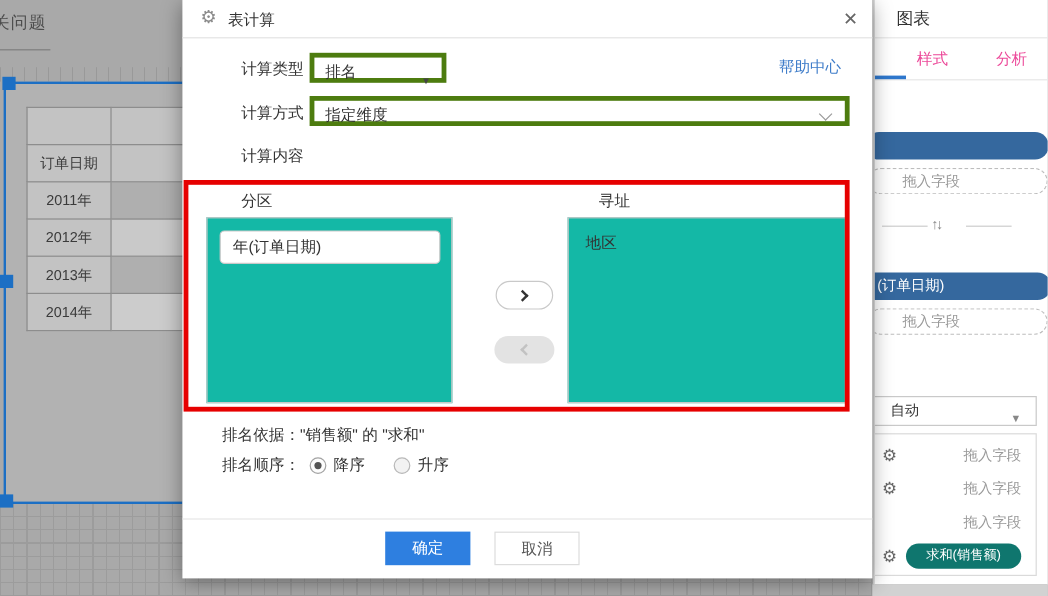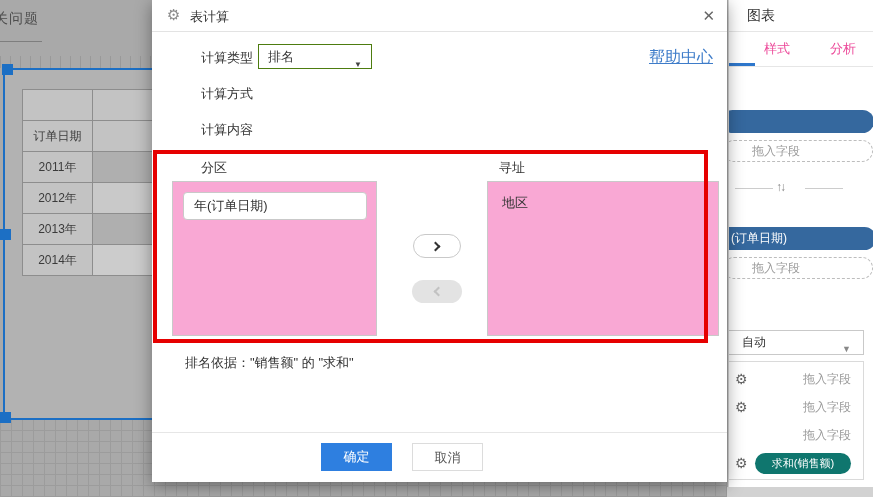--- a/index.html
+++ b/index.html
@@ -53,30 +53,30 @@
     color:#fff; font-size:11px; text-align:center; line-height:21px; }
 
   
   .modal { position:absolute; left:152px; top:0; width:575px; height:482px; background:#fff; z-index:2;
     box-shadow:0 4px 16px rgba(0,0,0,.38); }
   .m-header { position:absolute; left:0; top:0; width:575px; height:32px; border-bottom:1px solid #e3e3e3; }
   .m-gear { position:absolute; left:15px; top:7px; font-size:15px; color:#8a8a8a; line-height:1; }
   .m-title { position:absolute; left:38px; top:8px; font-size:13px; color:#333; }
   .m-close { position:absolute; right:12px; top:7px; font-size:15px; color:#666; cursor:pointer; }
   .m-label { position:absolute; font-size:13px; color:#333;margin-left:16px; }
-  .sel { position:absolute; border:1px solid #4d7c0f; background:#fff; font-size:13px; color:#333;
+  .sel { position:absolute; border:4px solid #4d7c0f; background:#fff; font-size:13px; color:#333;
     line-height:23px; padding-left:9px; }
   .caret-dn { position:absolute; right:9px; top:8px; font-size:8px; color:#444; }
   .chev { position:absolute; right:12px; top:7px; width:8px; height:8px; border-right:1px solid #999;
     border-bottom:1px solid #999; transform:rotate(45deg); }
-  .help-link { position:absolute; left:497px; top:47px; font-size:16px; color:#3e7cc9;
-    text-decoration:underline; cursor:pointer; }
+  .help-link { position:absolute; left:497px; top:47px; font-size:13px; color:#3e7cc9;
+    cursor:pointer; }
   .red-rect { position:absolute; left:1px; top:150px; width:555px; height:193px;
     border:4px solid #e60000; pointer-events:none; z-index:5; }
-  .list-box { position:absolute; top:181px; height:155px; border:1px solid #c9c9c9; background:#f9a8d4; }
+  .list-box { position:absolute; top:181px; height:155px; border:1px solid #c9c9c9; background:#14b8a6; }
   .chip { position:absolute; left:10px; top:10px; width:184px; height:28px; border:1px solid #c9c9c9;
     border-radius:4px; font-size:13px; color:#333; line-height:26px; padding-left:10px; background:#fff; }
   .addr-item { position:absolute; left:14px; top:12px; font-size:13px; color:#333; }
   .tbtn { position:absolute; border-radius:12px; display:flex; align-items:center; justify-content:center; }
   .tbtn-right { left:261px; top:234px; width:48px; height:24px; background:#fff; border:1px solid #c9c9c9; cursor:pointer; }
   .tbtn-left { left:260px; top:280px; width:50px; height:23px; background:#e3e3e3; }
   .arr { width:7px; height:7px; border-top:2px solid #333; border-right:2px solid #333; }
   .arr-r { transform:rotate(45deg); margin-left:-3px; }
   .arr-l { border-color:#c2c2c2; transform:rotate(-135deg); margin-right:-3px; }
   .basis-text { position:absolute; left:33px; top:354px; font-size:13px; color:#333; }
@@ -185,43 +185,56 @@
     </div>
 
     <div class="m-label" style="left:33px; top:49px;">计算类型</div>
     <div class="sel" style="left:106px; top:44px; width:114px; height:25px;">
       <span>排名</span>
       <span class="caret-dn">▼</span>
     </div>
     <div class="help-link">帮助中心</div>
 
     <div class="m-label" style="left:33px; top:85px;">计算方式</div>
+    <div class="sel" style="left:106px; top:80px; width:450px; height:25px;">
+      <span>指定维度</span>
+      <span class="chev"></span>
+    </div>
 
     <div class="m-label" style="left:33px; top:121px;">计算内容</div>
 
     <div class="red-rect"></div>
 
     <div class="m-label" style="left:33px; top:159px;">分区</div>
     <div class="list-box" style="left:20px; width:205px;">
       <div class="chip">年(订单日期)</div>
     </div>
 
     <div class="m-label" style="left:331px; top:159px;font-family:Liberation Serif, serif;">寻址</div>
-    <div class="list-box" style="left:321px; width:232px;margin-left:14px;">
+    <div class="list-box" style="left:321px; width:232px;">
       <div class="addr-item">地区</div>
     </div>
 
     <div class="tbtn tbtn-right">
         <span class="arr arr-r"></span>
       </div>
     <div class="tbtn tbtn-left">
         <span class="arr arr-l"></span>
       </div>
 
     <div class="basis-text">排名依据："销售额" 的 "求和"</div>
 
+    <div class="order-row">
+      <span>排名顺序：</span>
+      <span class="radio" style="margin-left:8px;">
+          <span class="radio-dot"></span>
+        </span>
+      <span style="margin-left:6px;">降序</span>
+      <span class="radio off" style="margin-left:24px;"></span>
+      <span style="margin-left:6px;">升序</span>
+    </div>
 
     <div class="m-footer-line"></div>
     <div class="btn btn-cancel">取消</div>
     <div class="btn btn-ok">确定</div>
   </div>
 
 </div>
 
 </body></html>

